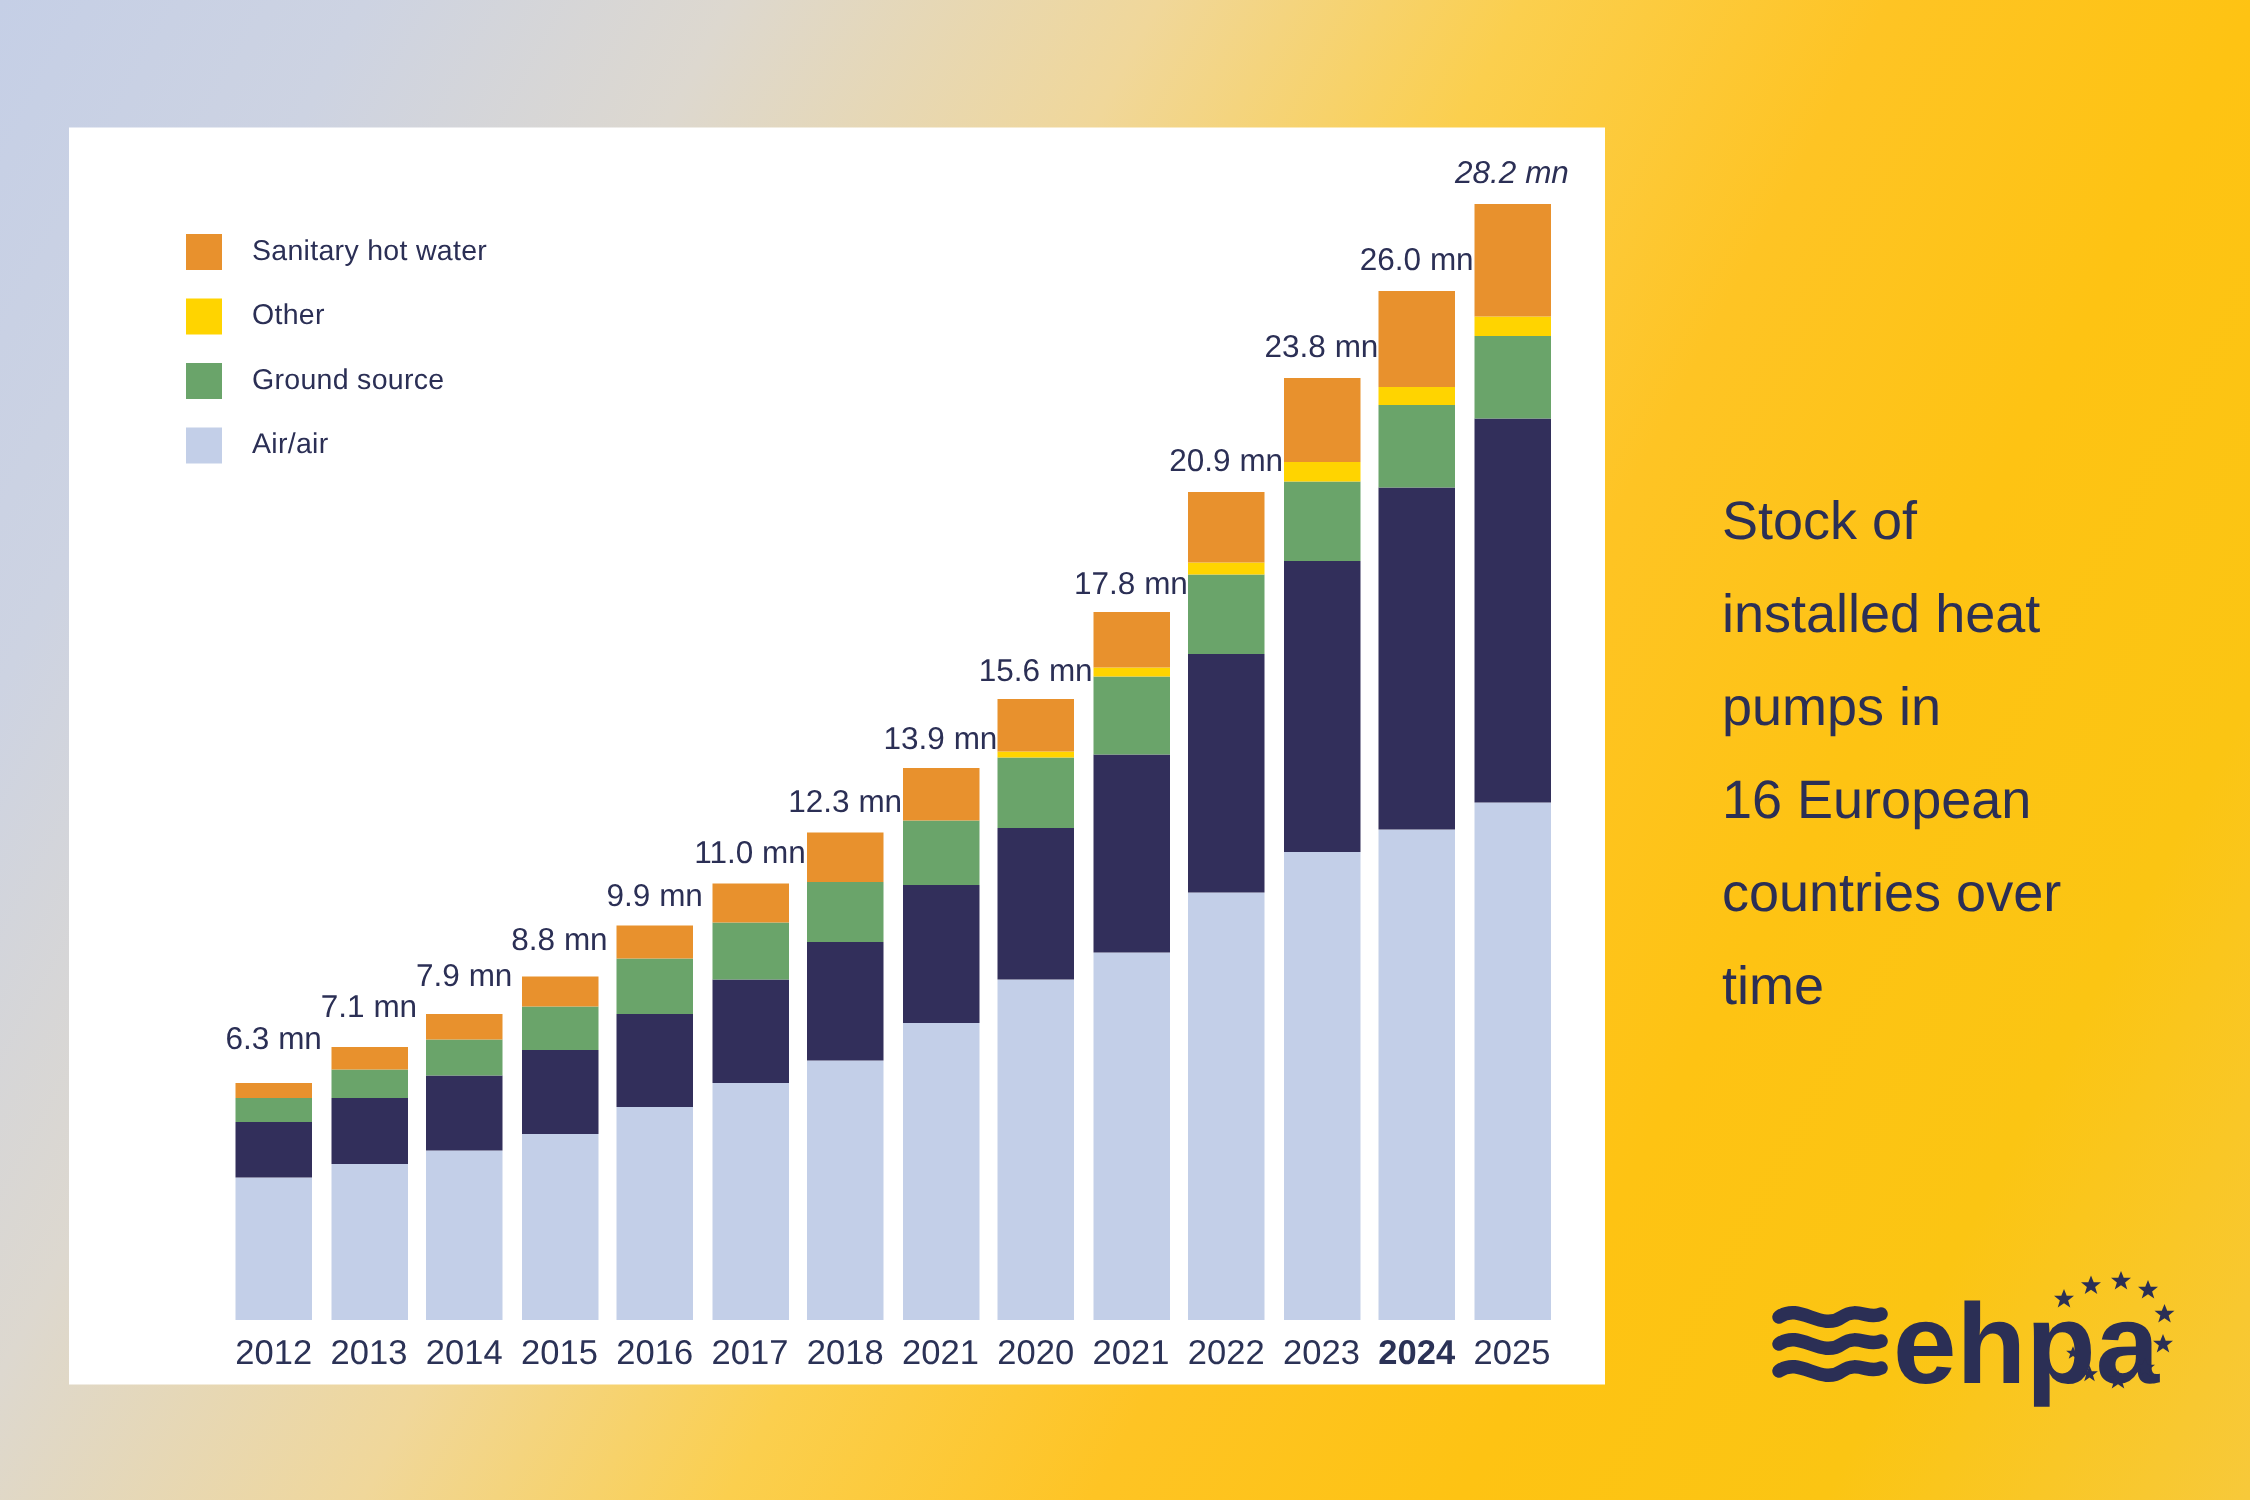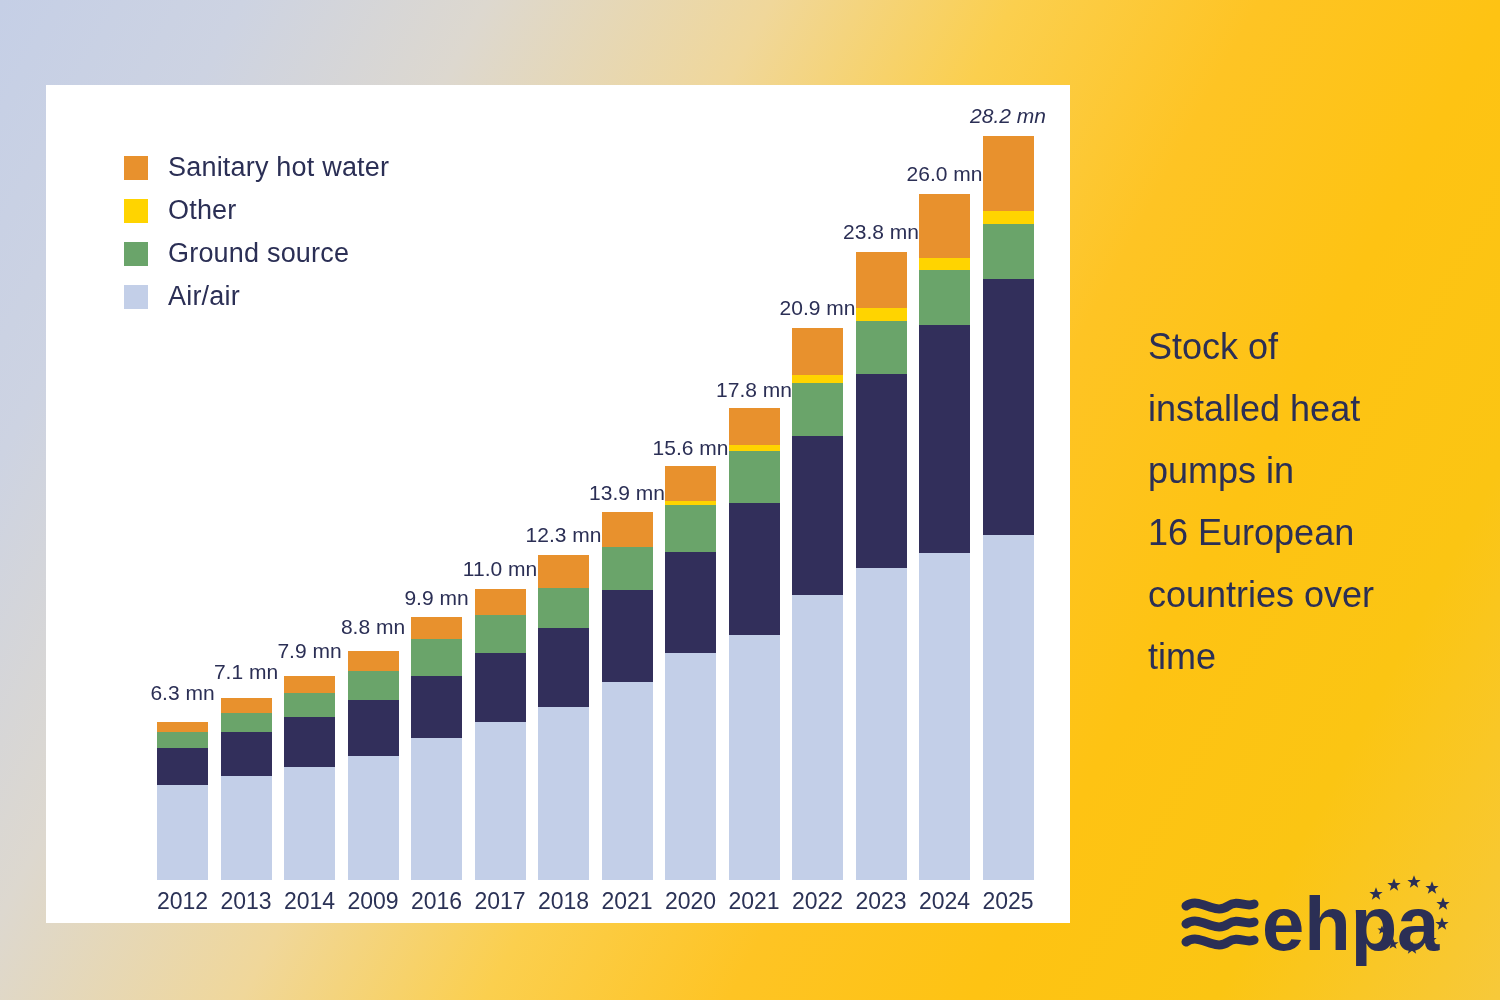--- a/index.html
+++ b/index.html
@@ -6,31 +6,31 @@
   html,body{margin:0;padding:0;}
   body{width:1500px;height:1000px;overflow:hidden;font-family:"Liberation Sans",sans-serif;}
   #root{position:relative;width:1500px;height:1000px;
         background:linear-gradient(118deg,#c5cfe6 0%,#cdd3e2 12%,#ddd8cf 24%,#f0d79a 38%,#fbcf4e 50%,#fec424 62%,#fec313 74%,#fbc513 86%,#f7c93a 100%);}
   
   #panel{position:absolute;left:46px;top:85px;width:1024px;height:838px;background:#ffffff;}
   
   #legend{position:absolute;left:124px;top:146px;}
   .lg-row{display:flex;align-items:center;height:43px;}
   .lg-sw{width:24px;height:24px;margin-right:20px;flex:0 0 auto;}
-  .lg-tx{font-size:27px;color:#2b2f55;letter-spacing:.2px;white-space:nowrap;}
+  .lg-tx{font-size:19px;color:#2b2f55;letter-spacing:.2px;white-space:nowrap;}
   
   #plot{position:absolute;left:0;top:0;width:1024px;height:838px;}
   .bar{position:absolute;width:51px;}
   .seg{position:absolute;left:0;width:51px;}
   .vlab{position:absolute;font-size:21px;color:#2b2f55;text-align:center;width:130px;white-space:nowrap;}
   .xlab{position:absolute;font-size:23px;color:#2b3256;text-align:center;width:70px;}
   
   #title{position:absolute;left:1148px;top:316px;width:310px;font-size:36px;line-height:1.72;color:#2b2f55;}
   
-  #logo{position:absolute;left:1180px;top:868px;width:270px;height:100px;}
+  #logo{position:absolute;left:1180px;top:840px;width:270px;height:100px;}
 </style>
 </head>
 <body>
 
 <div id="root">
 
   <div id="panel">
     <div id="plot">
         <div class="bar" style="left: 111px; top: 0px; height: 795px;">
           <div class="seg" style="background: rgb(195, 207, 232); height: 94.8511px; top: 700.149px;"></div>
@@ -56,21 +56,21 @@
         </div>
         <div class="vlab" style="left: 198.5px; top: 553.855px;">7.9 mn</div>
         <div class="xlab" style="left: 228.5px; top: 803px;">2014</div>
         <div class="bar" style="left: 301.5px; top: 0px; height: 795px;">
           <div class="seg" style="background: rgb(195, 207, 232); height: 123.833px; top: 671.167px;"></div>
           <div class="seg" style="background: rgb(50, 47, 91); height: 56.6472px; top: 614.52px;"></div>
           <div class="seg" style="background: rgb(106, 164, 106); height: 28.9823px; top: 585.537px;"></div>
           <div class="seg" style="background: rgb(232, 145, 45); height: 19.7606px; top: 565.777px;"></div>
         </div>
         <div class="vlab" style="left: 262px; top: 530.142px;">8.8 mn</div>
-        <div class="xlab" style="left: 292px; top: 803px;">2009</div>
+        <div class="xlab" style="left: 292px; top: 803px;">2015</div>
         <div class="bar" style="left: 365px; top: 0px; height: 795px;">
           <div class="seg" style="background: rgb(195, 207, 232); height: 142.277px; top: 652.723px;"></div>
           <div class="seg" style="background: rgb(50, 47, 91); height: 61.9167px; top: 590.807px;"></div>
           <div class="seg" style="background: rgb(106, 164, 106); height: 36.8865px; top: 553.92px;"></div>
           <div class="seg" style="background: rgb(232, 145, 45); height: 22.3954px; top: 531.525px;"></div>
         </div>
         <div class="vlab" style="left: 325.5px; top: 501.16px;">9.9 mn</div>
         <div class="xlab" style="left: 355.5px; top: 803px;">2016</div>
         <div class="bar" style="left: 428.5px; top: 0px; height: 795px;">
           <div class="seg" style="background: rgb(195, 207, 232); height: 158.085px; top: 636.915px;"></div>
@@ -133,21 +133,21 @@
         <div class="vlab" style="left: 770px; top: 134.929px;">23.8 mn</div>
         <div class="xlab" style="left: 800px; top: 803px;">2023</div>
         <div class="bar" style="left: 873px; top: 0px; height: 795px;">
           <div class="seg" style="background: rgb(195, 207, 232); height: 326.709px; top: 468.291px;"></div>
           <div class="seg" style="background: rgb(50, 47, 91); height: 227.906px; top: 240.385px;"></div>
           <div class="seg" style="background: rgb(106, 164, 106); height: 55.3298px; top: 185.055px;"></div>
           <div class="seg" style="background: rgb(255, 212, 0); height: 11.8564px; top: 173.199px;"></div>
           <div class="seg" style="background: rgb(232, 145, 45); height: 64.5514px; top: 108.647px;"></div>
         </div>
         <div class="vlab" style="left: 833.5px; top: 76.9645px;">26.0 mn</div>
-        <div class="xlab" style="left: 863.5px; top: 803px;">2024</div>
+        <div class="xlab" style="left: 863.5px; top: 803px; font-weight: bold;">2024</div>
         <div class="bar" style="left: 936.5px; top: 0px; height: 795px;">
           <div class="seg" style="background: rgb(195, 207, 232); height: 345.152px; top: 449.848px;"></div>
           <div class="seg" style="background: rgb(50, 47, 91); height: 255.571px; top: 194.277px;"></div>
           <div class="seg" style="background: rgb(106, 164, 106); height: 55.3298px; top: 138.947px;"></div>
           <div class="seg" style="background: rgb(255, 212, 0); height: 13.1738px; top: 125.773px;"></div>
           <div class="seg" style="background: rgb(232, 145, 45); height: 75.0904px; top: 50.6826px;"></div>
         </div>
         <div class="vlab" style="left: 897px; top: 19px; font-style: italic;">28.2 mn</div>
         <div class="xlab" style="left: 927px; top: 803px;">2025</div>
       </div>

